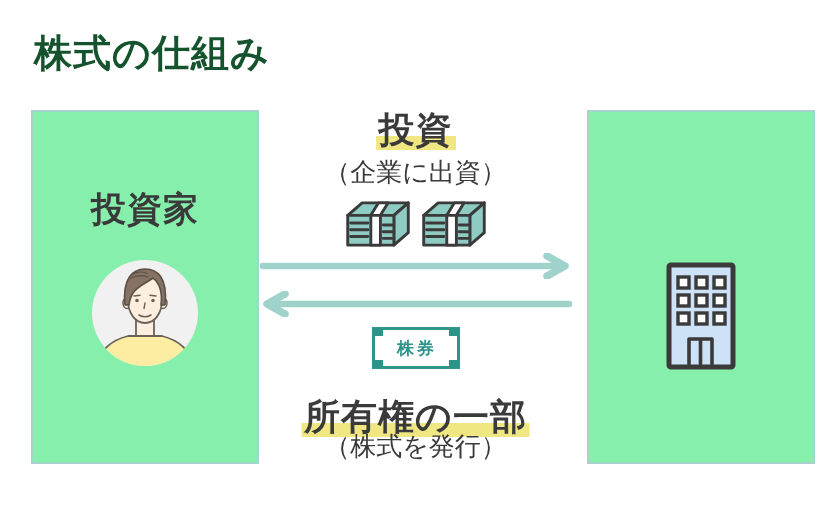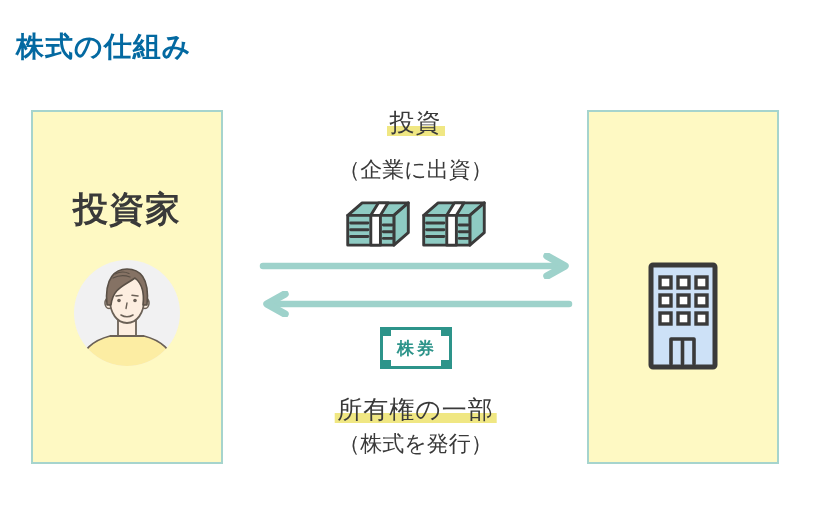--- a/index.html
+++ b/index.html
@@ -8,36 +8,36 @@
     position: relative;
     width: 830px;
     height: 505px;
     background: #ffffff;
     font-family: "Liberation Sans", "DejaVu Sans", sans-serif;
     color: #3a3a3a;
     overflow: hidden;
   }
   .title {
     position: absolute;
-    left: 16px;
+    left: 34px;
     top: 28px;
-    font-size: 28px;
+    font-size: 38px;
     font-weight: bold;
-    color: #0369a1;
+    color: #14532d;
     letter-spacing: 1px;
     white-space: nowrap;
   }
   
   .box {
     position: absolute;
     top: 110px;
-    width: 192px;
+    width: 228px;
     height: 354px;
     border: 2px solid #a6d4cd;
-    background: #fef9c3;
+    background: #86efac;
   }
   .box-left  { left: 31px; }
   .box-right { left: 587px; }
   .box-label {
     position: absolute;
     top: 74px;
     left: 0;
     width: 100%;
     text-align: center;
     font-size: 35px;
@@ -69,37 +69,37 @@
     width: 345px;
     height: 505px;
   }
   .c-item {
     position: absolute;
     left: 50%;
     transform: translateX(-50%);
     white-space: nowrap;
     text-align: center;
   }
-  .flow-label { font-size: 25px; font-weight: normal; letter-spacing: 1px; }
-  .flow-sub   { font-size: 22px; letter-spacing: 0px; }
+  .flow-label { font-size: 36px; font-weight: bold; letter-spacing: 1px; }
+  .flow-sub   { font-size: 26px; letter-spacing: 0px; }
   .hl {
     background: linear-gradient(to top, #f0e783 34%, rgba(0,0,0,0) 34%);
     padding: 0 3px;
   }
   .pos-inv-label { top: 106px; }
   .pos-inv-sub   { top: 155px; }
   .pos-money     { top: 199px; width: 148px; height: 50px; }
   .pos-arrow-r   { top: 253px; }
   .pos-arrow-l   { top: 291px; }
   .pos-badge     { top: 327px; }
   .pos-own-label { top: 393px; }
   .pos-own-sub   { top: 429px; }
   
   .badge {
-    width: 72px;
+    width: 88px;
     height: 42px;
     background: #2d948a;
     display: flex;
     align-items: center;
     justify-content: center;
   }
   .badge::before {
     content: "";
     position: absolute;
     left: 3px; right: 3px; top: 9px; bottom: 9px;

